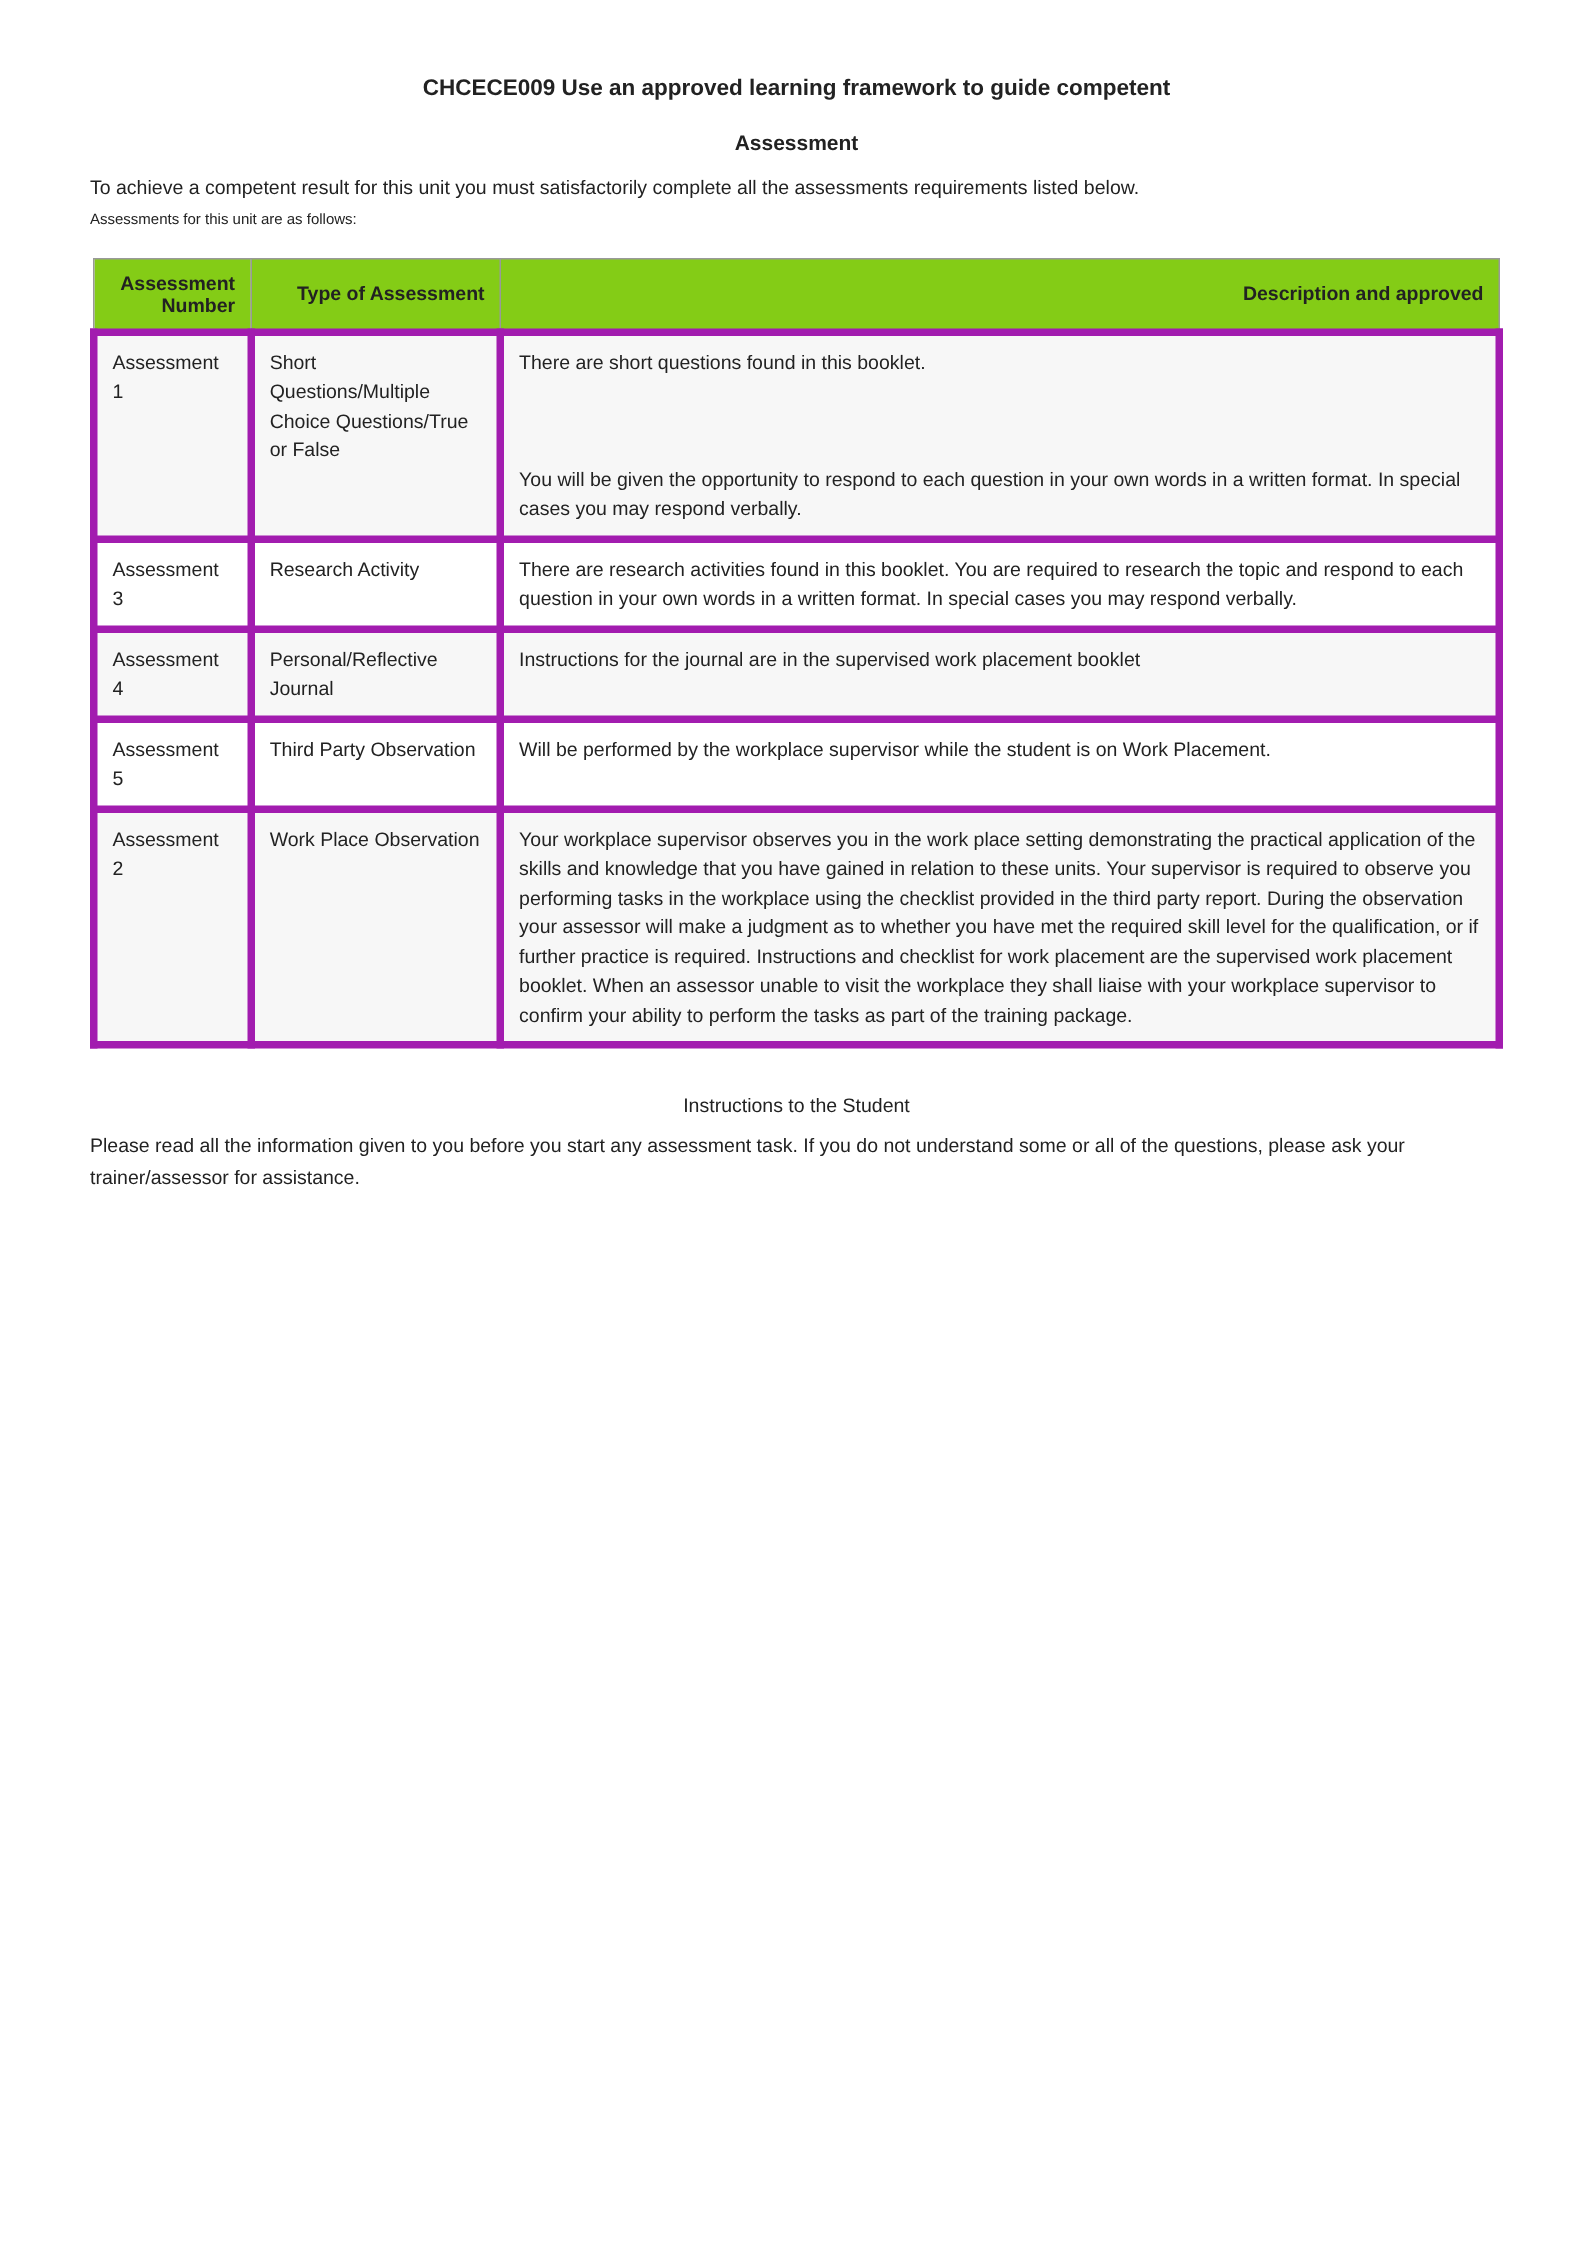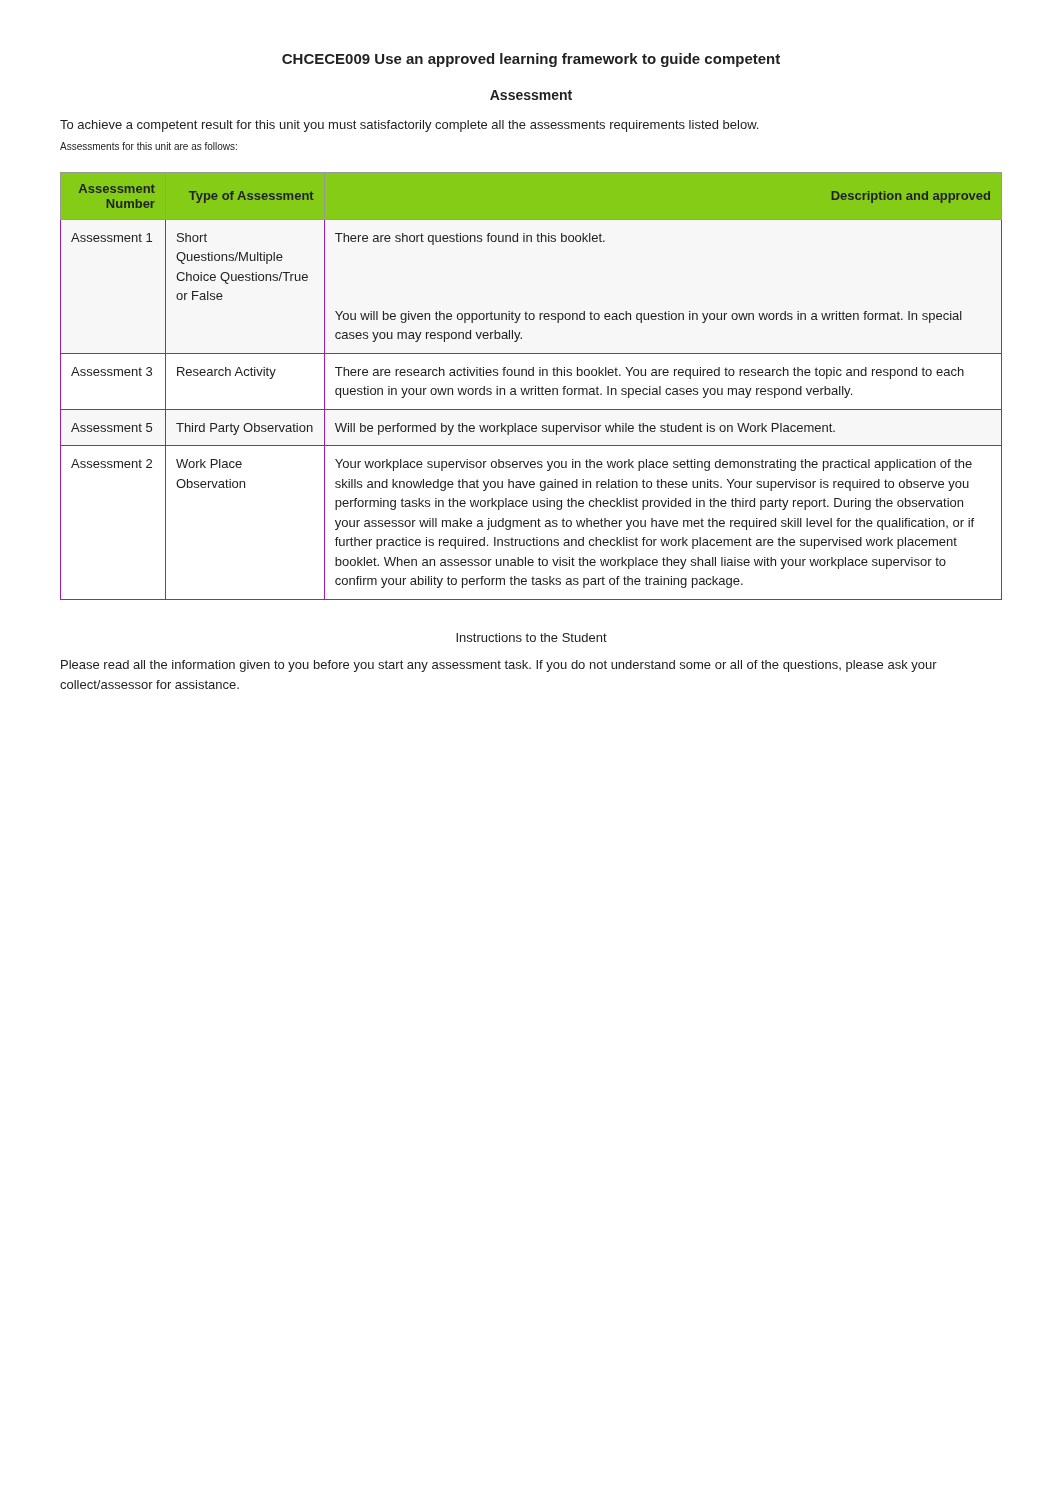--- a/index.html
+++ b/index.html
@@ -45,21 +45,21 @@
     }
     thead tr th {
       background-color: #84cc16;
       font-weight: bold;
       font-size: 13px;
       padding: 8px 10px;
       border: 1px solid #999;
       text-align: right;
     }
     tbody tr td {
-      border: 1px solid #a21caf;
+      border: 5px solid #a21caf;
       padding: 8px 10px;
       vertical-align: top;
       font-size: 13px;
       line-height: 1.5;
     }
     tbody tr:nth-child(odd) {
       background-color: #f7f7f7;
     }
     tbody tr:nth-child(even) {
       background-color: #fff;
@@ -105,28 +105,33 @@
         <td>Assessment 1</td>
         <td>Short Questions/Multiple Choice Questions/True or False</td>
         <td>There are short questions found in this booklet.<br><br><br><br>You will be given the opportunity to respond to each question in your own words in a written format.  In special cases you may respond verbally.</td>
       </tr>
       <tr>
         <td>Assessment 3</td>
         <td>Research Activity</td>
         <td>There are research activities found in this booklet. You are required to research the topic and respond to each question in your own words in a written format. In special cases you may respond verbally.</td>
       </tr>
       <tr>
+        <td>Assessment 4</td>
+        <td>Personal/Reflective Journal</td>
+        <td> Instructions for the journal are in the supervised work placement booklet</td>
+      </tr>
+      <tr>
         <td>Assessment 5</td>
         <td>Third Party Observation</td>
         <td>Will be performed by the workplace supervisor while the student is on Work Placement.</td>
       </tr>
       <tr>
         <td>Assessment 2</td>
         <td>Work Place Observation</td>
         <td>Your workplace supervisor observes you in the work place setting demonstrating the practical application of the skills and knowledge that you have gained in relation to these units.  Your supervisor is required to observe you performing tasks in the workplace using the checklist provided in the third party report. During the observation your assessor will make a judgment as to whether you have met the required skill level for the qualification, or if further practice is required. Instructions and checklist for work placement are the supervised work placement booklet. When an assessor unable to visit the workplace they shall liaise with your workplace supervisor to confirm your ability to perform the tasks as part of the training package.</td>
       </tr>
     </tbody>
 </table>
 
 <div class="instructions-section">
   <div class="instructions-title">Instructions to the Student</div>
-  <p class="instructions-text">Please read all the information given to you before you start any assessment task. If you do not understand some or all of the questions, please ask your collect/assessor for assistance.</p>
+  <p class="instructions-text">Please read all the information given to you before you start any assessment task. If you do not understand some or all of the questions, please ask your trainer/assessor for assistance.</p>
 </div>
 
 </body></html>

